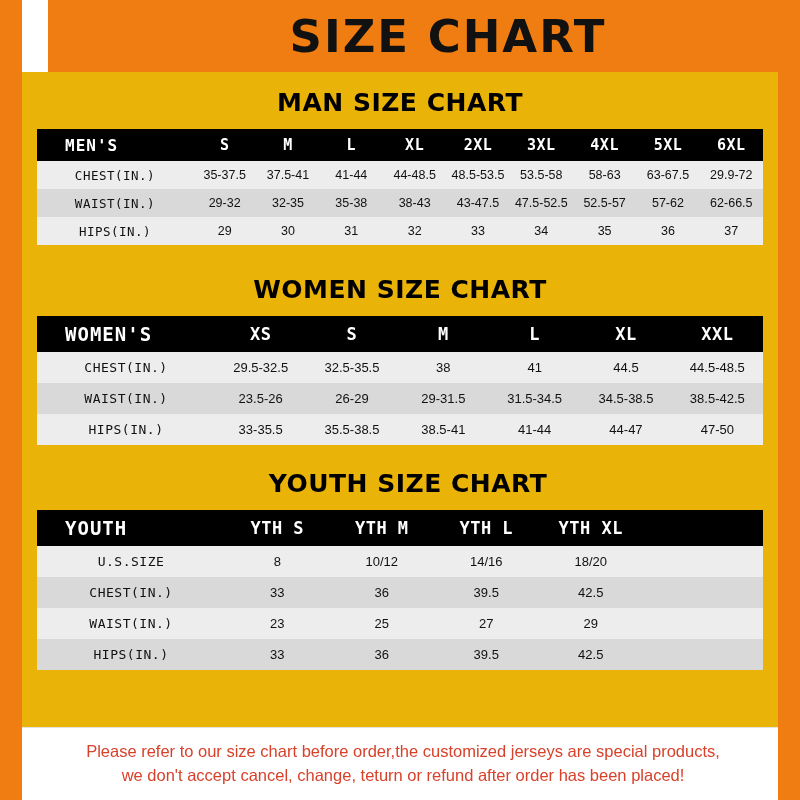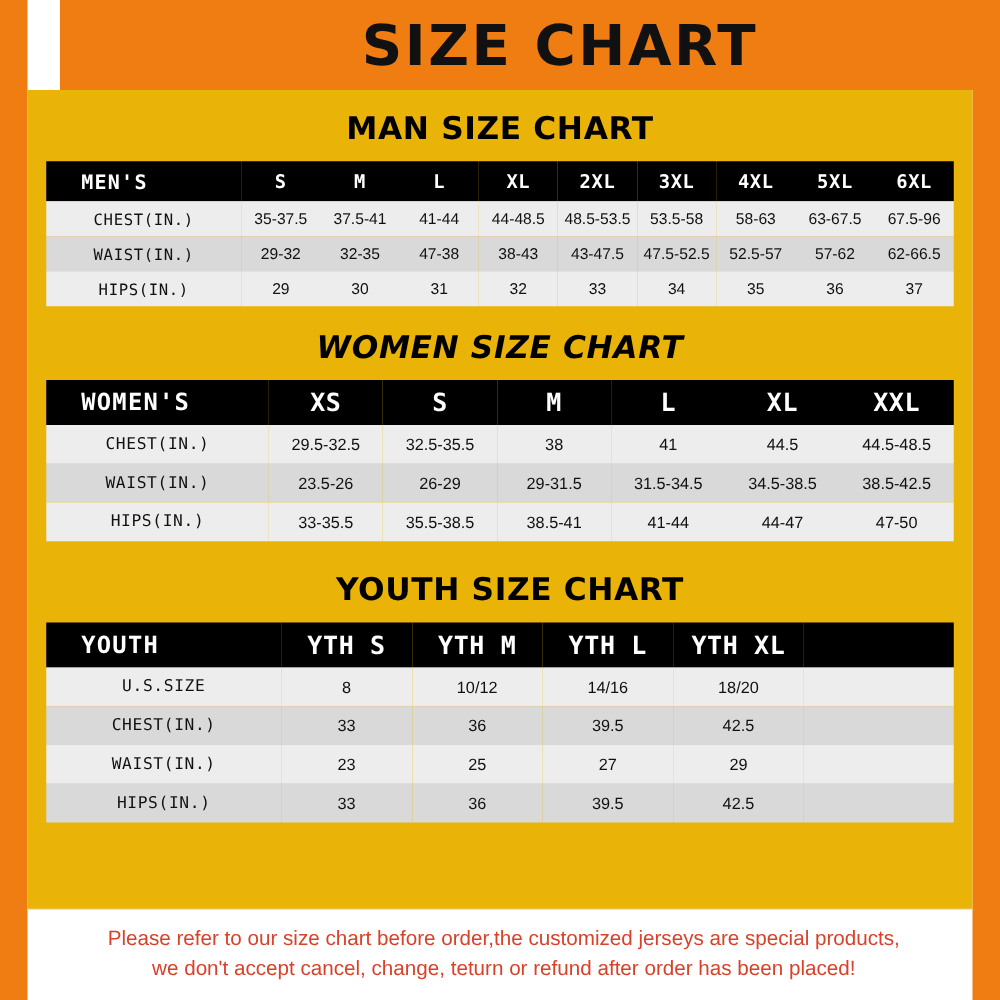--- a/index.html
+++ b/index.html
@@ -65,21 +65,21 @@
 
   .section-title {
     text-align: center;
     font-family: "DejaVu Sans", sans-serif;
     font-weight: bold;
     font-size: 25px;
     color: #000000;
     letter-spacing: 0.5px;
   }
   #man-title { margin: 16px 0 12px 0; }
-  #women-title { margin: 18px 0 12px 0; font-style: italic; }
+  #women-title { margin: 30px 0 12px 0; }
   #youth-title { margin: 24px 0 12px 16px; }
 
   table.size-table {
     border-collapse: collapse;
     width: 726px;
     margin: 0 auto;
     table-layout: fixed;
   }
   table.size-table th,
   table.size-table td {
@@ -111,21 +111,21 @@
   table.size-table tbody td.rowlabel {
     font-family: "DejaVu Sans Mono", monospace;
     font-size: 12.5px;
     letter-spacing: 0.5px;
     color: #111111;
     text-align: center;
   }
 
   
   #women-table thead th,
-  #youth-table thead th { height: 36px; font-size: 20px; }
+  #youth-table thead th { height: 36px; font-size: 17px; }
   #women-table tbody td,
   #youth-table tbody td { height: 31px; font-size: 13px; }
   #women-table thead th.corner,
   #youth-table thead th.corner { font-size: 19px; }
 
   .footer-note {
     position: absolute;
     left: 22px;
     bottom: 0;
     width: 756px;
@@ -181,27 +181,27 @@
         <tr class="light">
           <td class="rowlabel">CHEST(IN.)</td>
           <td>35-37.5</td>
           <td>37.5-41</td>
           <td>41-44</td>
           <td>44-48.5</td>
           <td>48.5-53.5</td>
           <td>53.5-58</td>
           <td>58-63</td>
           <td>63-67.5</td>
-          <td>67.5-96</td>
+          <td>29.9-72</td>
         </tr>
         <tr class="dark">
           <td class="rowlabel">WAIST(IN.)</td>
           <td>29-32</td>
           <td>32-35</td>
-          <td>47-38</td>
+          <td>35-38</td>
           <td>38-43</td>
           <td>43-47.5</td>
           <td>47.5-52.5</td>
           <td>52.5-57</td>
           <td>57-62</td>
           <td>62-66.5</td>
         </tr>
         <tr class="light">
           <td class="rowlabel">HIPS(IN.)</td>
           <td>29</td>

